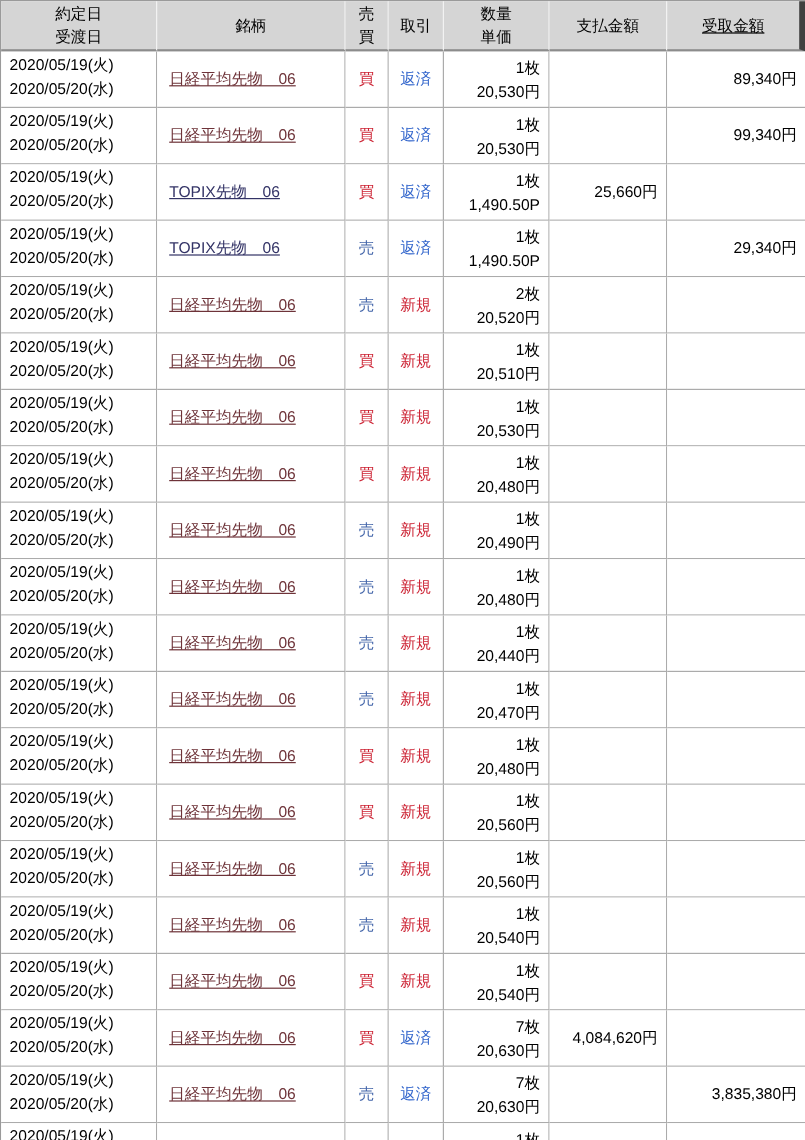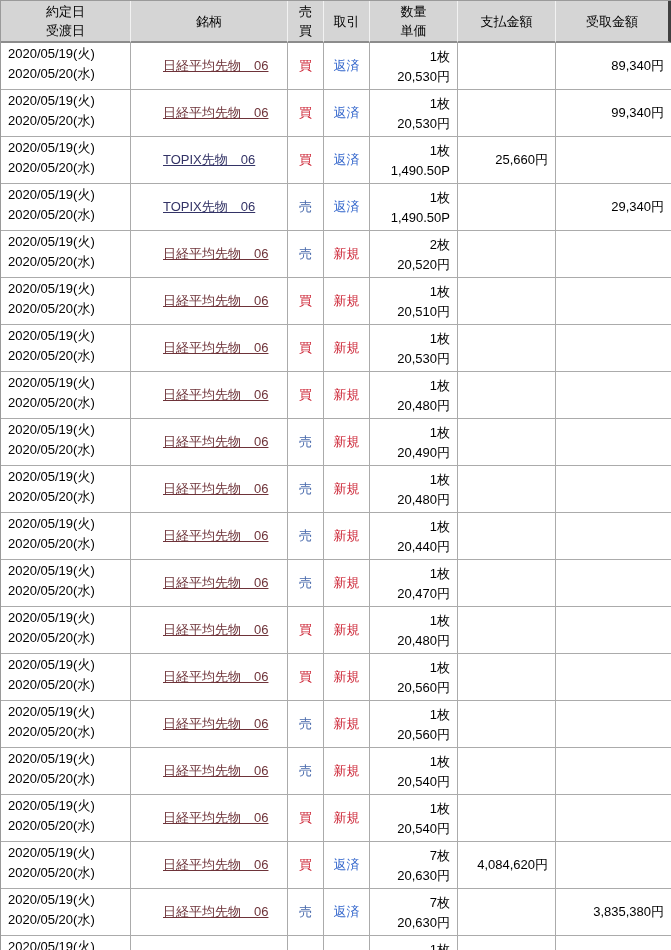--- a/index.html
+++ b/index.html
@@ -26,21 +26,21 @@
     font-weight: normal;
     text-align: center;
     vertical-align: middle;
     height: 40px;
     padding: 0;
     border-right: 1px solid #f2f2f2;
     border-bottom: 2px solid #8c8c8c;
     box-sizing: content-box;
     line-height: 19px;
   }
-  th:last-child { border-right: 4px solid #404040; }
+  th:last-child { border-right: 6px solid #404040; text-decoration: underline; }
   td {
     background: #ffffff;
     height: 46px;
     padding: 0;
     border-right: 1px solid #ababab;
     border-bottom: 1px solid #ababab;
     vertical-align: middle;
     box-sizing: content-box;
     line-height: 20px;
   }
@@ -52,21 +52,21 @@
   }
   td.symbol-cell { padding-left: 10px; }
   td.side-cell, td.trade-cell { text-align: center; }
   td.qty-cell {
     vertical-align: top;
     text-align: right;
     padding: 4px 7px 0 2px;
     height: 42px;
   }
   td.amount-cell { text-align: right; padding-right: 7px; }
-  a.symbol-link { text-decoration: underline; cursor: pointer; margin-left: 22px; }
+  a.symbol-link { text-decoration: underline; cursor: pointer; }
   .two-line div { white-space: nowrap; }
 </style>
 </head>
 <body>
 
 <table class="trades">
   <colgroup>
     <col style="width:130px">
     <col style="width:157px">
     <col style="width:36px">

